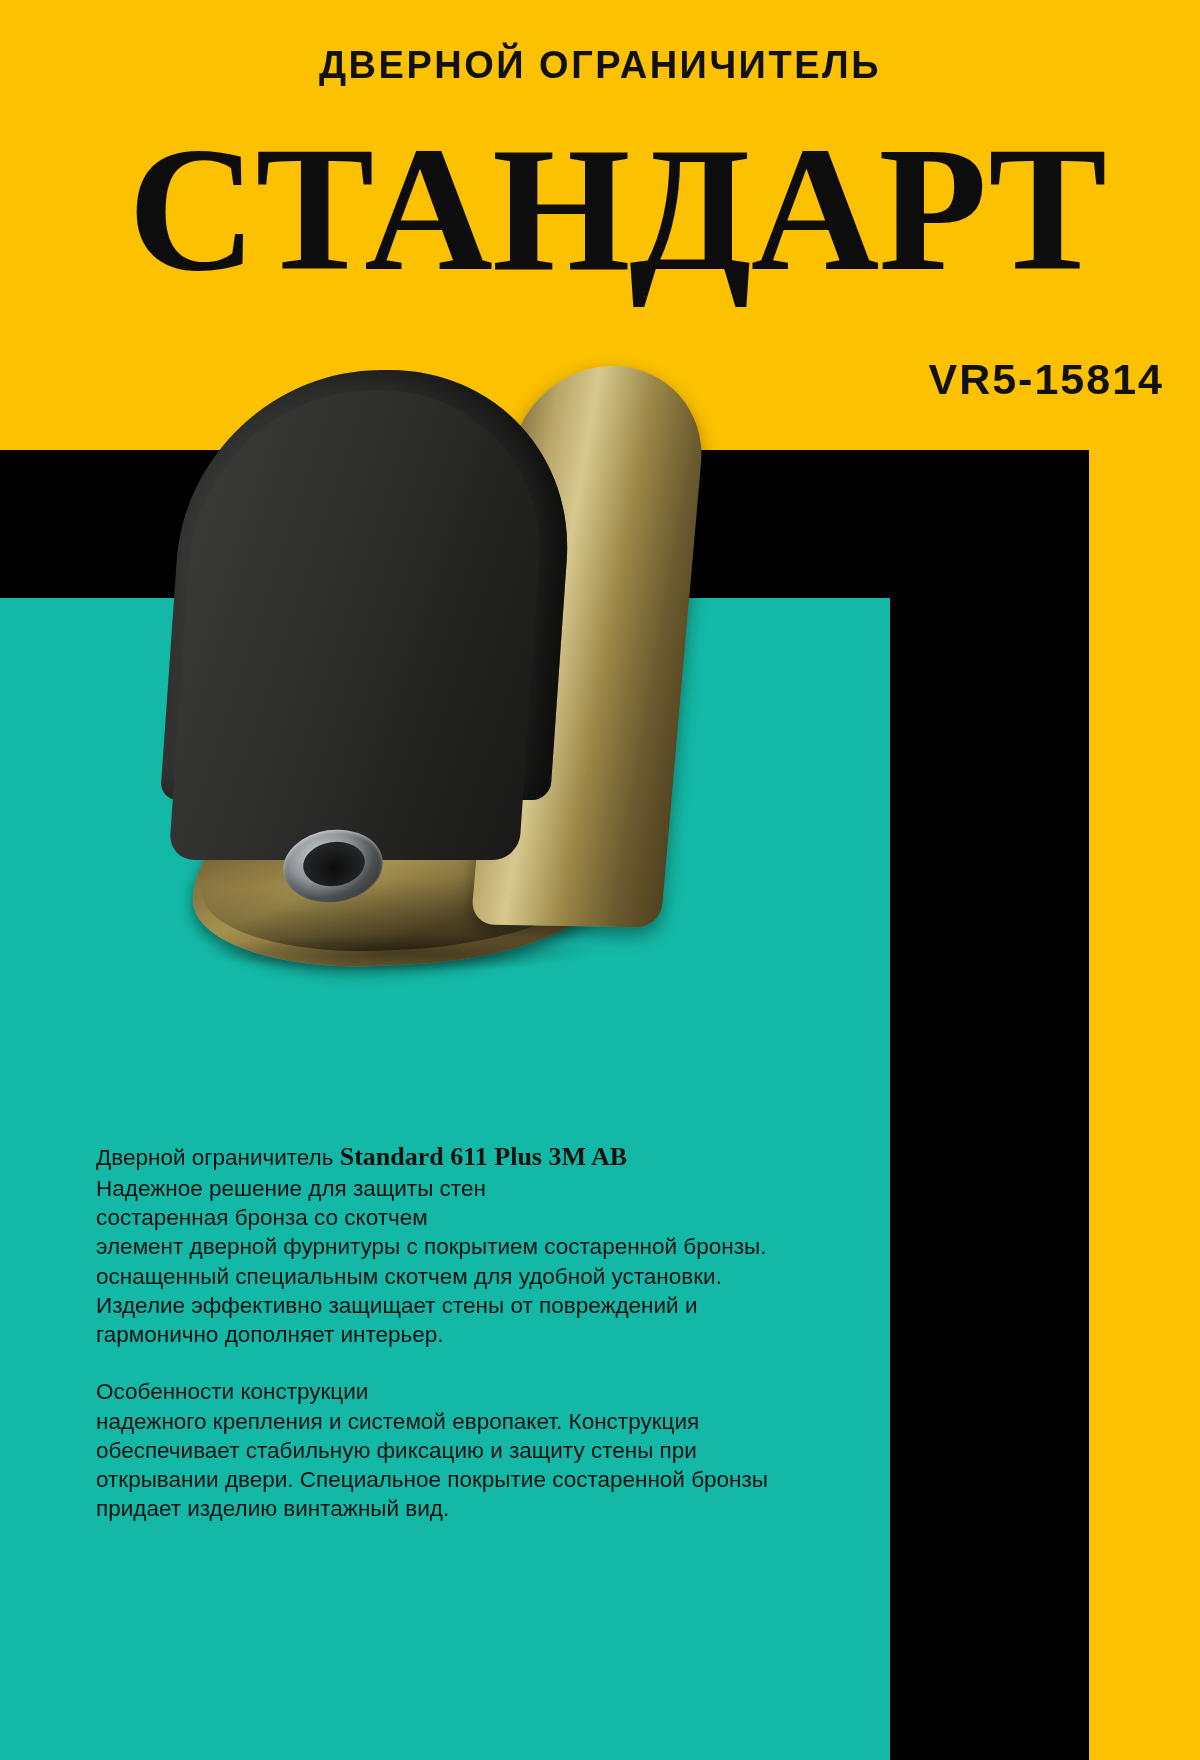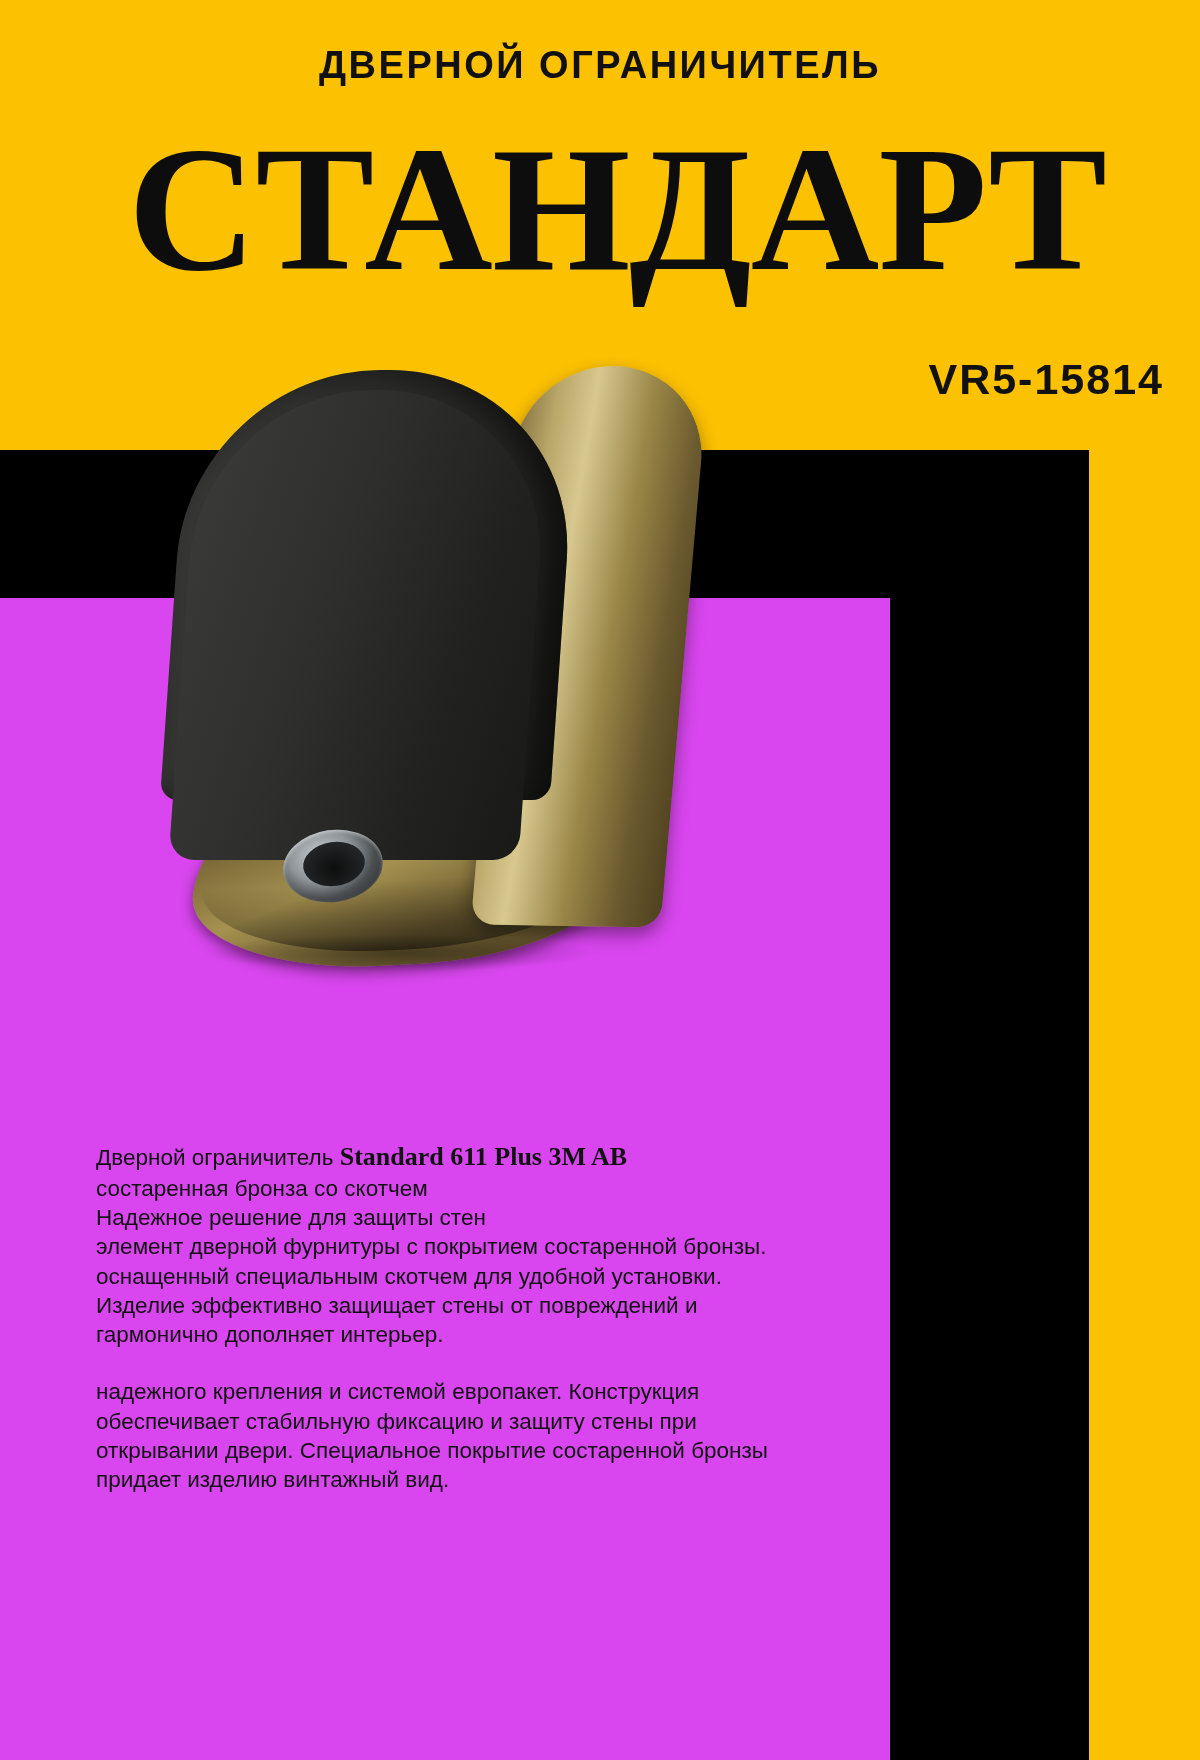--- a/index.html
+++ b/index.html
@@ -7,21 +7,21 @@
     padding: 0;
     background: #ffffff;
   }
   body {
     font-family: "Liberation Sans", sans-serif;
   }
   .page {
     position: relative;
     width: 1200px;
     height: 1760px;
-    background: #d946ef;
+    background: #14b8a6;
     overflow: hidden;
   }
 
   
   .yellow-band {
     position: absolute;
     left: 0;
     top: 0;
     width: 1200px;
     height: 450px;
@@ -238,22 +238,23 @@
     <div class="prod-metal-ring"></div>
     <div class="prod-body"></div>
     <div class="prod-body-front"></div>
     <div class="prod-hole"></div>
     <div class="prod-hole-inner"></div>
     <div class="prod-shadow"></div>
   </div>
 
   <div class="desc">
     <p><span>Дверной ограничитель </span><span class="serif-bold">Standard 611 Plus 3M AB</span></p>
+    <p>Надежное решение для защиты стен</p>
     <p>состаренная бронза со скотчем</p>
-    <p>Надежное решение для защиты стен</p>
     <p>элемент дверной фурнитуры с покрытием состаренной бронзы. оснащенный специальным скотчем для удобной установки. Изделие эффективно защищает стены от повреждений и гармонично дополняет интерьер.</p>
 
     <div class="gap"></div>
 
+    <p>Особенности конструкции</p>
     <p>надежного крепления и системой европакет. Конструкция обеспечивает стабильную фиксацию и защиту стены при открывании двери. Специальное покрытие состаренной бронзы придает изделию винтажный вид.</p>
   </div>
 
 </div>
 
 </body></html>

